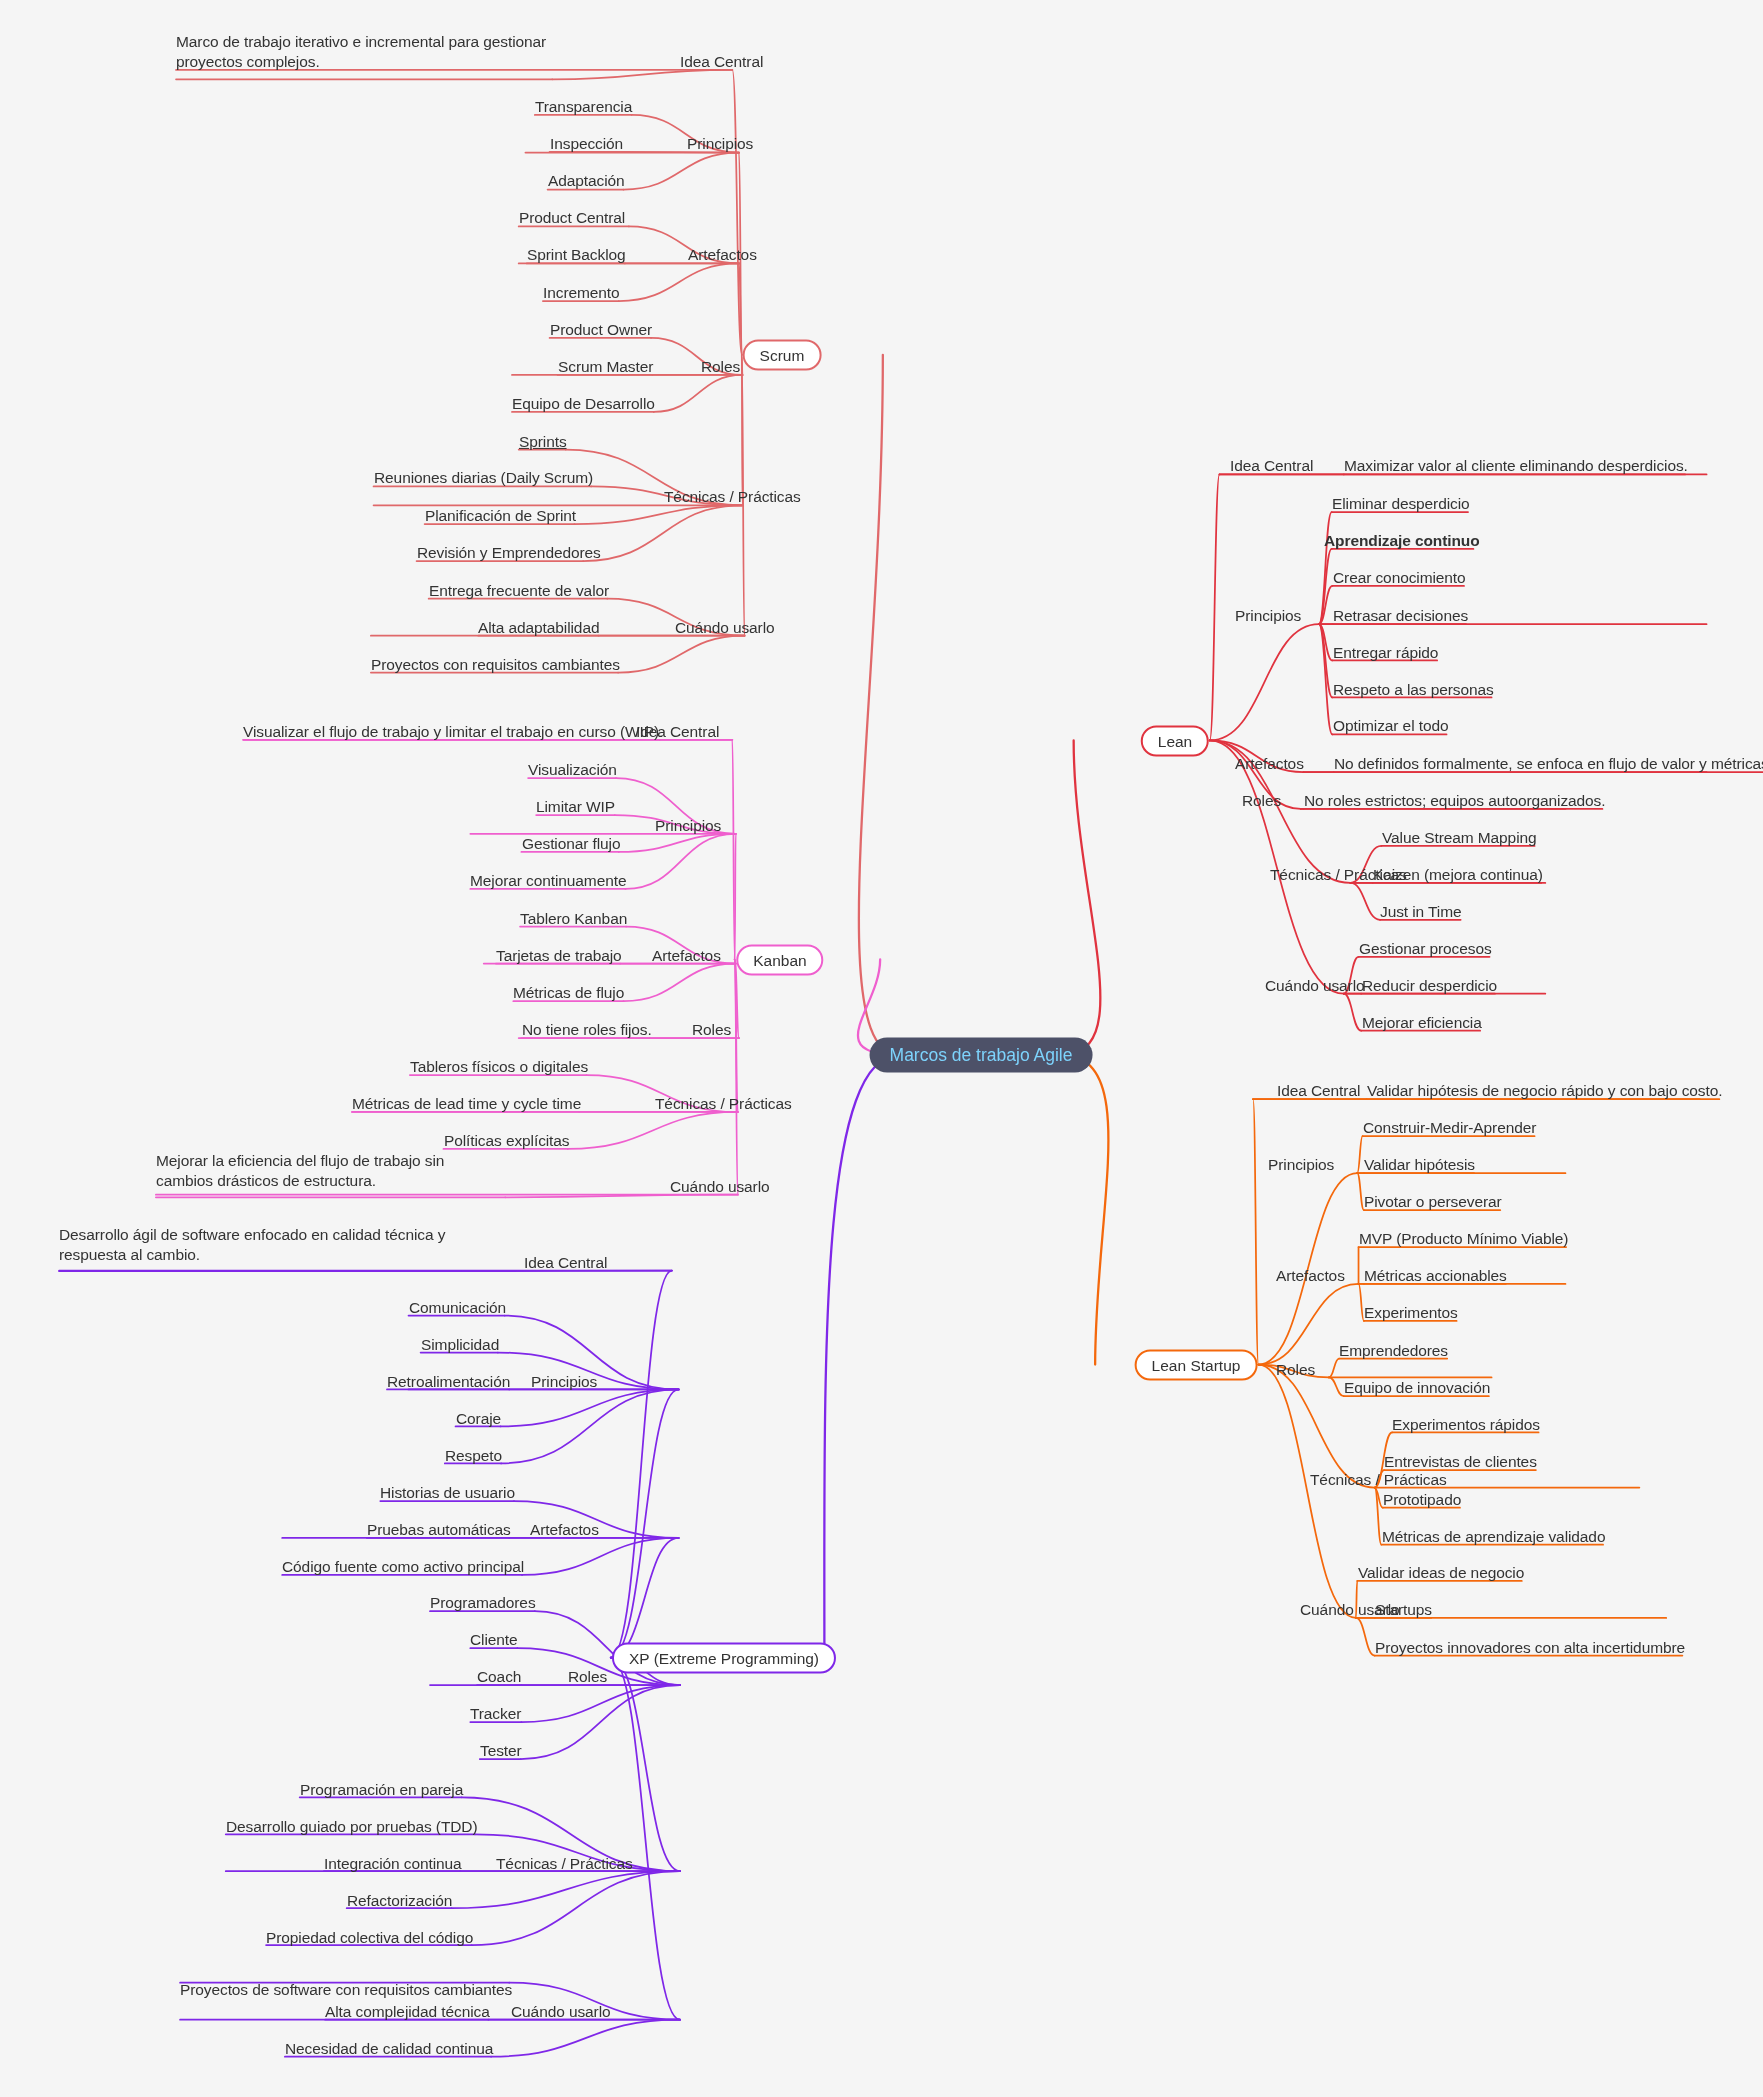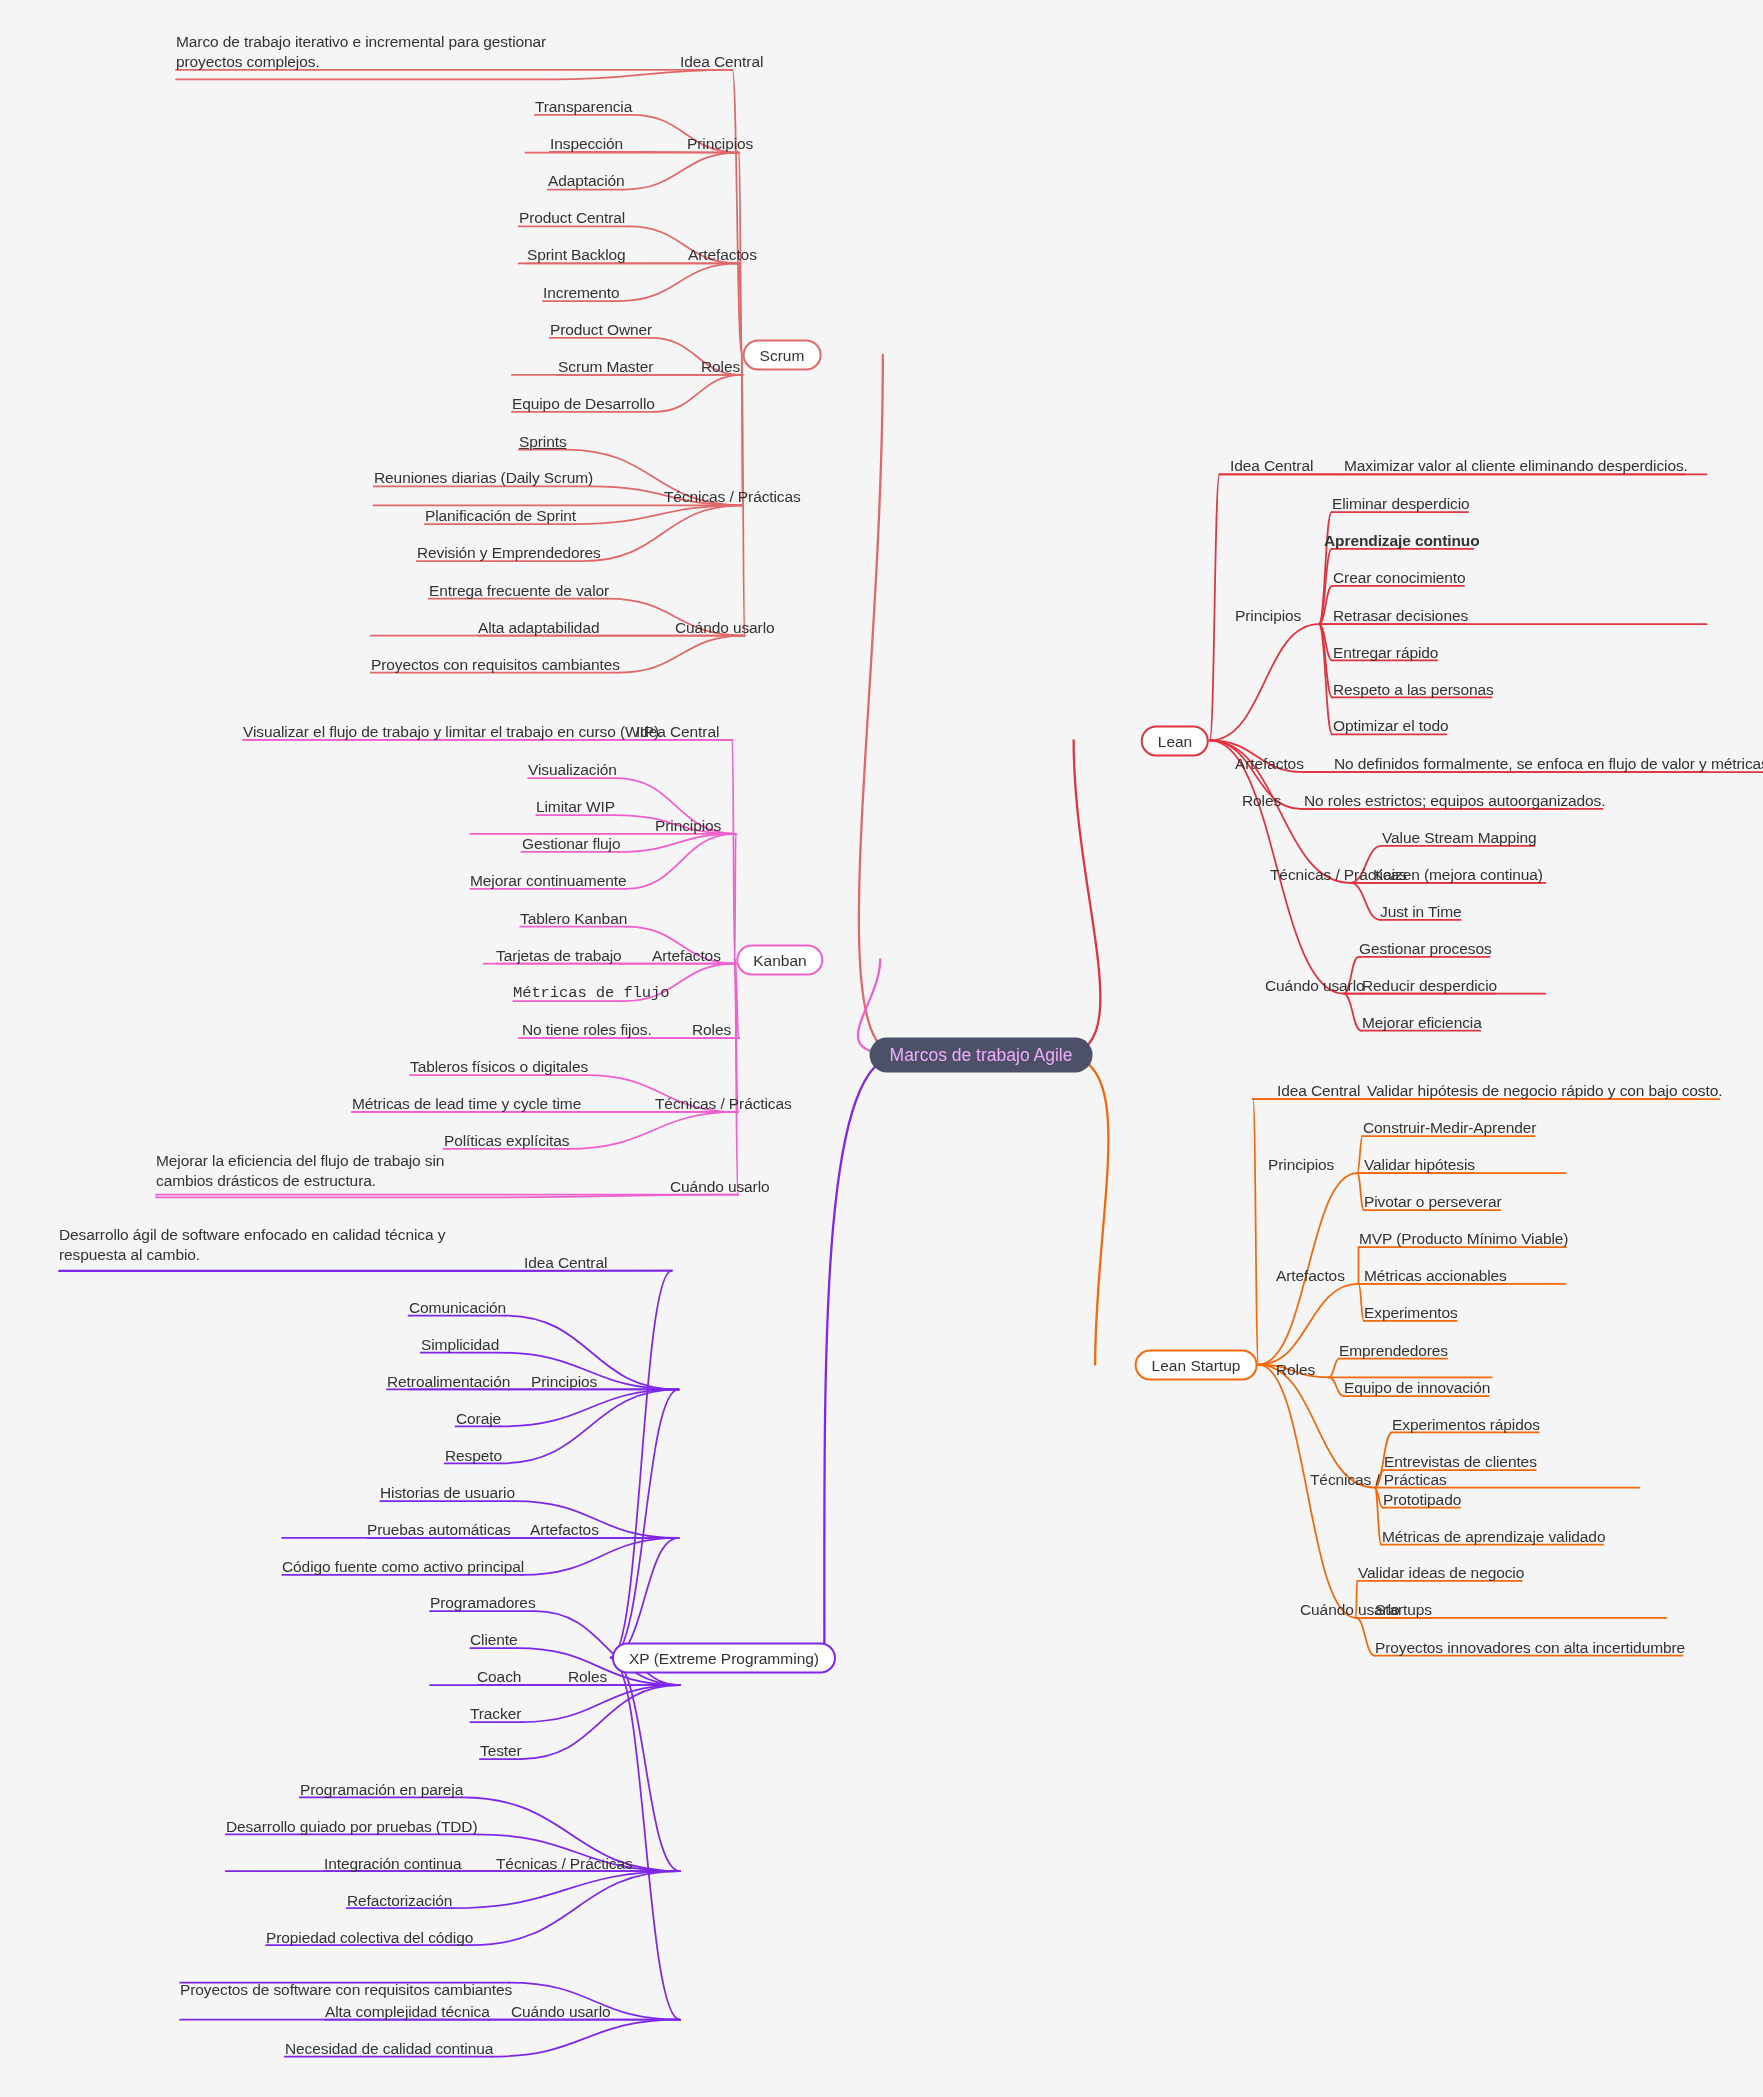--- a/index.html
+++ b/index.html
@@ -286,21 +286,21 @@
       <div class="lbl" style="left: 636px; top: 732px;">Idea Central</div>
       <div class="lbl" style="left: 243px; top: 732px;">Visualizar el flujo de trabajo y limitar el trabajo en curso (WIP).</div>
       <div class="lbl" style="left: 655px; top: 826px;">Principios</div>
       <div class="lbl" style="left: 528px; top: 770px;">Visualización</div>
       <div class="lbl" style="left: 536px; top: 807px;">Limitar WIP</div>
       <div class="lbl" style="left: 522px; top: 844px;">Gestionar flujo</div>
       <div class="lbl" style="left: 470px; top: 881px;">Mejorar continuamente</div>
       <div class="lbl" style="left: 652px; top: 956px;">Artefactos</div>
       <div class="lbl" style="left: 520px; top: 919px;">Tablero Kanban</div>
       <div class="lbl" style="left: 496px; top: 956px;">Tarjetas de trabajo</div>
-      <div class="lbl" style="left: 513px; top: 993px; font-family: Liberation Mono, monospace;">Métricas de flujo</div>
+      <div class="lbl" style="left: 513px; top: 993px;">Métricas de flujo</div>
       <div class="lbl" style="left: 692px; top: 1030px;">Roles</div>
       <div class="lbl" style="left: 522px; top: 1030px;">No tiene roles fijos.</div>
       <div class="lbl" style="left: 655px; top: 1104px;">Técnicas / Prácticas</div>
       <div class="lbl" style="left: 410px; top: 1067px;">Tableros físicos o digitales</div>
       <div class="lbl" style="left: 352px; top: 1104px;">Métricas de lead time y cycle time</div>
       <div class="lbl" style="left: 444px; top: 1141px;">Políticas explícitas</div>
       <div class="lbl" style="left: 670px; top: 1187px;">Cuándo usarlo</div>
       <div class="lbl multi" style="left: 156px; top: 1171px; width: 349px;">Mejorar la eficiencia del flujo de trabajo sin cambios drásticos de estructura.</div>
       <div class="node" style="left: 724px; top: 1658px; border: 2px solid rgb(127, 39, 232);">XP (Extreme Programming)</div>
       <div class="lbl" style="left: 524px; top: 1263px;">Idea Central</div>
@@ -371,15 +371,15 @@
       <div class="lbl" style="left: 1310px; top: 1480px;">Técnicas / Prácticas</div>
       <div class="lbl" style="left: 1392px; top: 1425px;">Experimentos rápidos</div>
       <div class="lbl" style="left: 1384px; top: 1462px;">Entrevistas de clientes</div>
       <div class="lbl" style="left: 1383px; top: 1500px;">Prototipado</div>
       <div class="lbl" style="left: 1382px; top: 1537px;">Métricas de aprendizaje validado</div>
       <div class="lbl" style="left: 1300px; top: 1610px;">Cuándo usarlo</div>
       <div class="lbl" style="left: 1358px; top: 1573px;">Validar ideas de negocio</div>
       <div class="lbl" style="left: 1375px; top: 1610px;">Startups</div>
       <div class="lbl" style="left: 1375px; top: 1648px;">Proyectos innovadores con alta incertidumbre</div>
     </div>
-  <div id="center-node" style="left: 981px; top: 1055px; background: rgb(77, 81, 104); color: #f0abfc;">Marcos de trabajo Agile</div>
+  <div id="center-node" style="left: 981px; top: 1055px; background: rgb(77, 81, 104); color: #7dd3fc;">Marcos de trabajo Agile</div>
 </div>
 
 
 </body></html>

